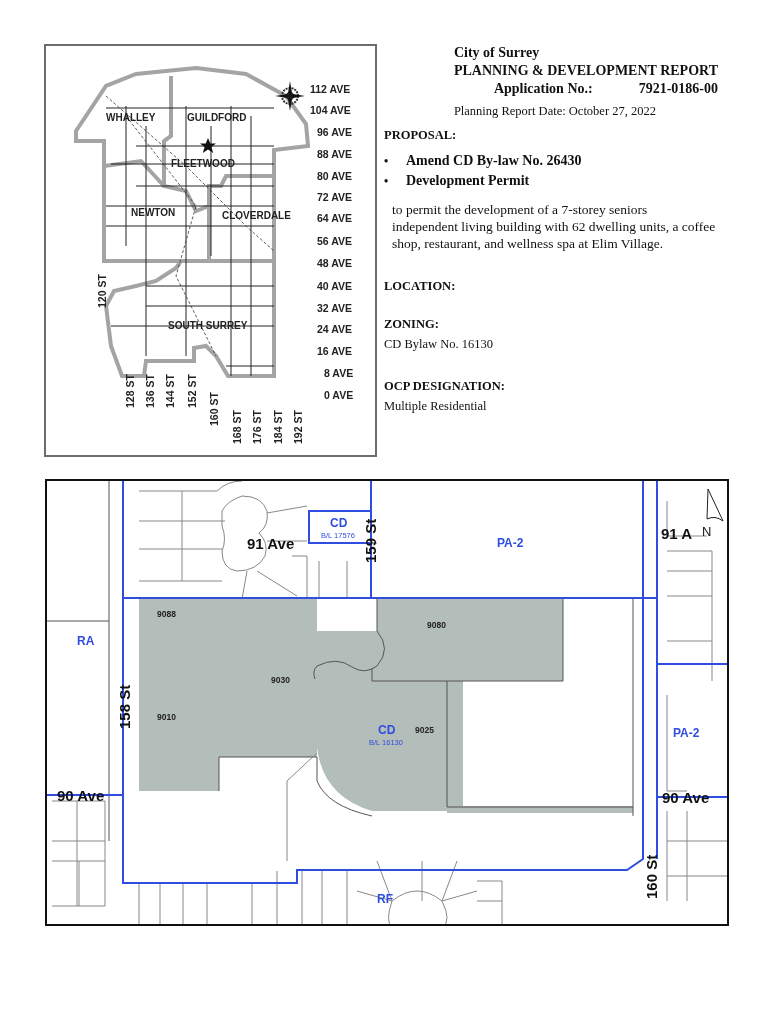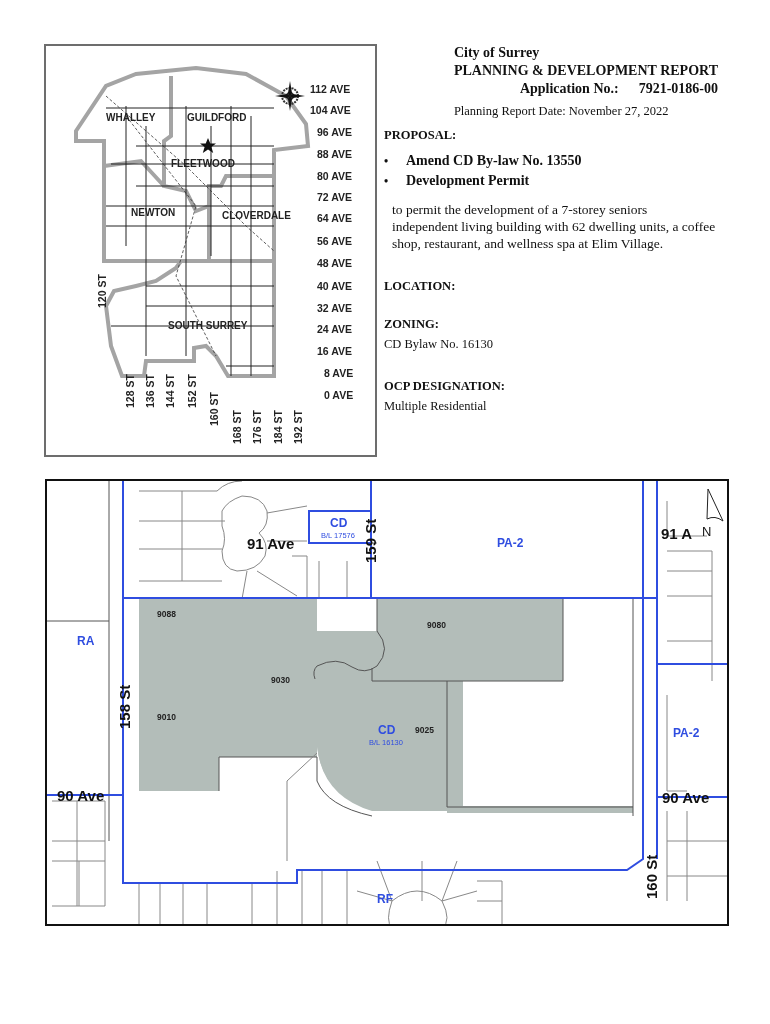--- a/index.html
+++ b/index.html
@@ -11,21 +11,21 @@
             border: 2px solid #6d6d6d; box-sizing: border-box; background: #fff; }
   .keymap svg { position: absolute; left: 0; top: 0; }
   .km-label { font-family: "Liberation Sans", "DejaVu Sans", sans-serif; font-weight: bold;
               font-size: 10px; fill: #222; }
   .km-ave { font-family: "Liberation Sans", "DejaVu Sans", sans-serif; font-weight: bold;
             font-size: 10.5px; fill: #222; }
 
   
   .header { position: absolute; right: 52px; top: 44px; }
   .hdr-line { font-weight: bold; font-size: 14px; line-height: 18px; }
-  .hdr-app { font-weight: bold; font-size: 14px; line-height: 18px; display: flex; justify-content: flex-end; gap: 20px; }
+  .hdr-app { font-weight: bold; font-size: 14px; line-height: 18px; display: flex; justify-content: flex-end; gap: 46px; }
   .hdr-date { font-size: 12.5px; line-height: 18px; margin-top: 4px; }
 
   .proposal { position: absolute; left: 384px; top: 128px; width: 340px; }
   .section-title { font-weight: bold; font-size: 12.5px; margin: 0 0 8px 0; }
   .bullets { list-style: none; padding: 0; margin: 0 0 10px 0; }
   .bullets li { font-weight: bold; font-size: 14px; line-height: 20px; display: flex; }
   .bullets li .dot { width: 22px; font-size: 12px; }
   .desc { font-size: 13.5px; line-height: 17px; margin: 8px; }
 
   .fields { position: absolute; left: 384px; top: 276px; width: 340px; }
@@ -130,29 +130,29 @@
   </svg>
 </div>
 
 <div class="header">
   <div class="hdr-line">City of Surrey</div>
   <div class="hdr-line">PLANNING &amp; DEVELOPMENT REPORT</div>
   <div class="hdr-app">
     <span>Application No.:</span>
     <span>7921-0186-00</span>
   </div>
-  <div class="hdr-date">Planning Report Date:  November 27, 2022</div>
+  <div class="hdr-date">Planning Report Date:  October 27, 2022</div>
 </div>
 
 <div class="proposal">
   <p class="section-title">PROPOSAL:</p>
   <ul class="bullets">
     <li>
       <span class="dot">•</span>
-      <span>Amend CD By-law No. 13550</span>
+      <span>Amend CD By-law No. 26430</span>
     </li>
     <li>
       <span class="dot">•</span>
       <span>Development Permit</span>
     </li>
   </ul>
   <p class="desc">to permit the development of a 7-storey seniors independent living building with 62 dwelling units, a coffee shop, restaurant, and wellness spa at Elim Village.</p>
 </div>
 
 <div class="fields">

